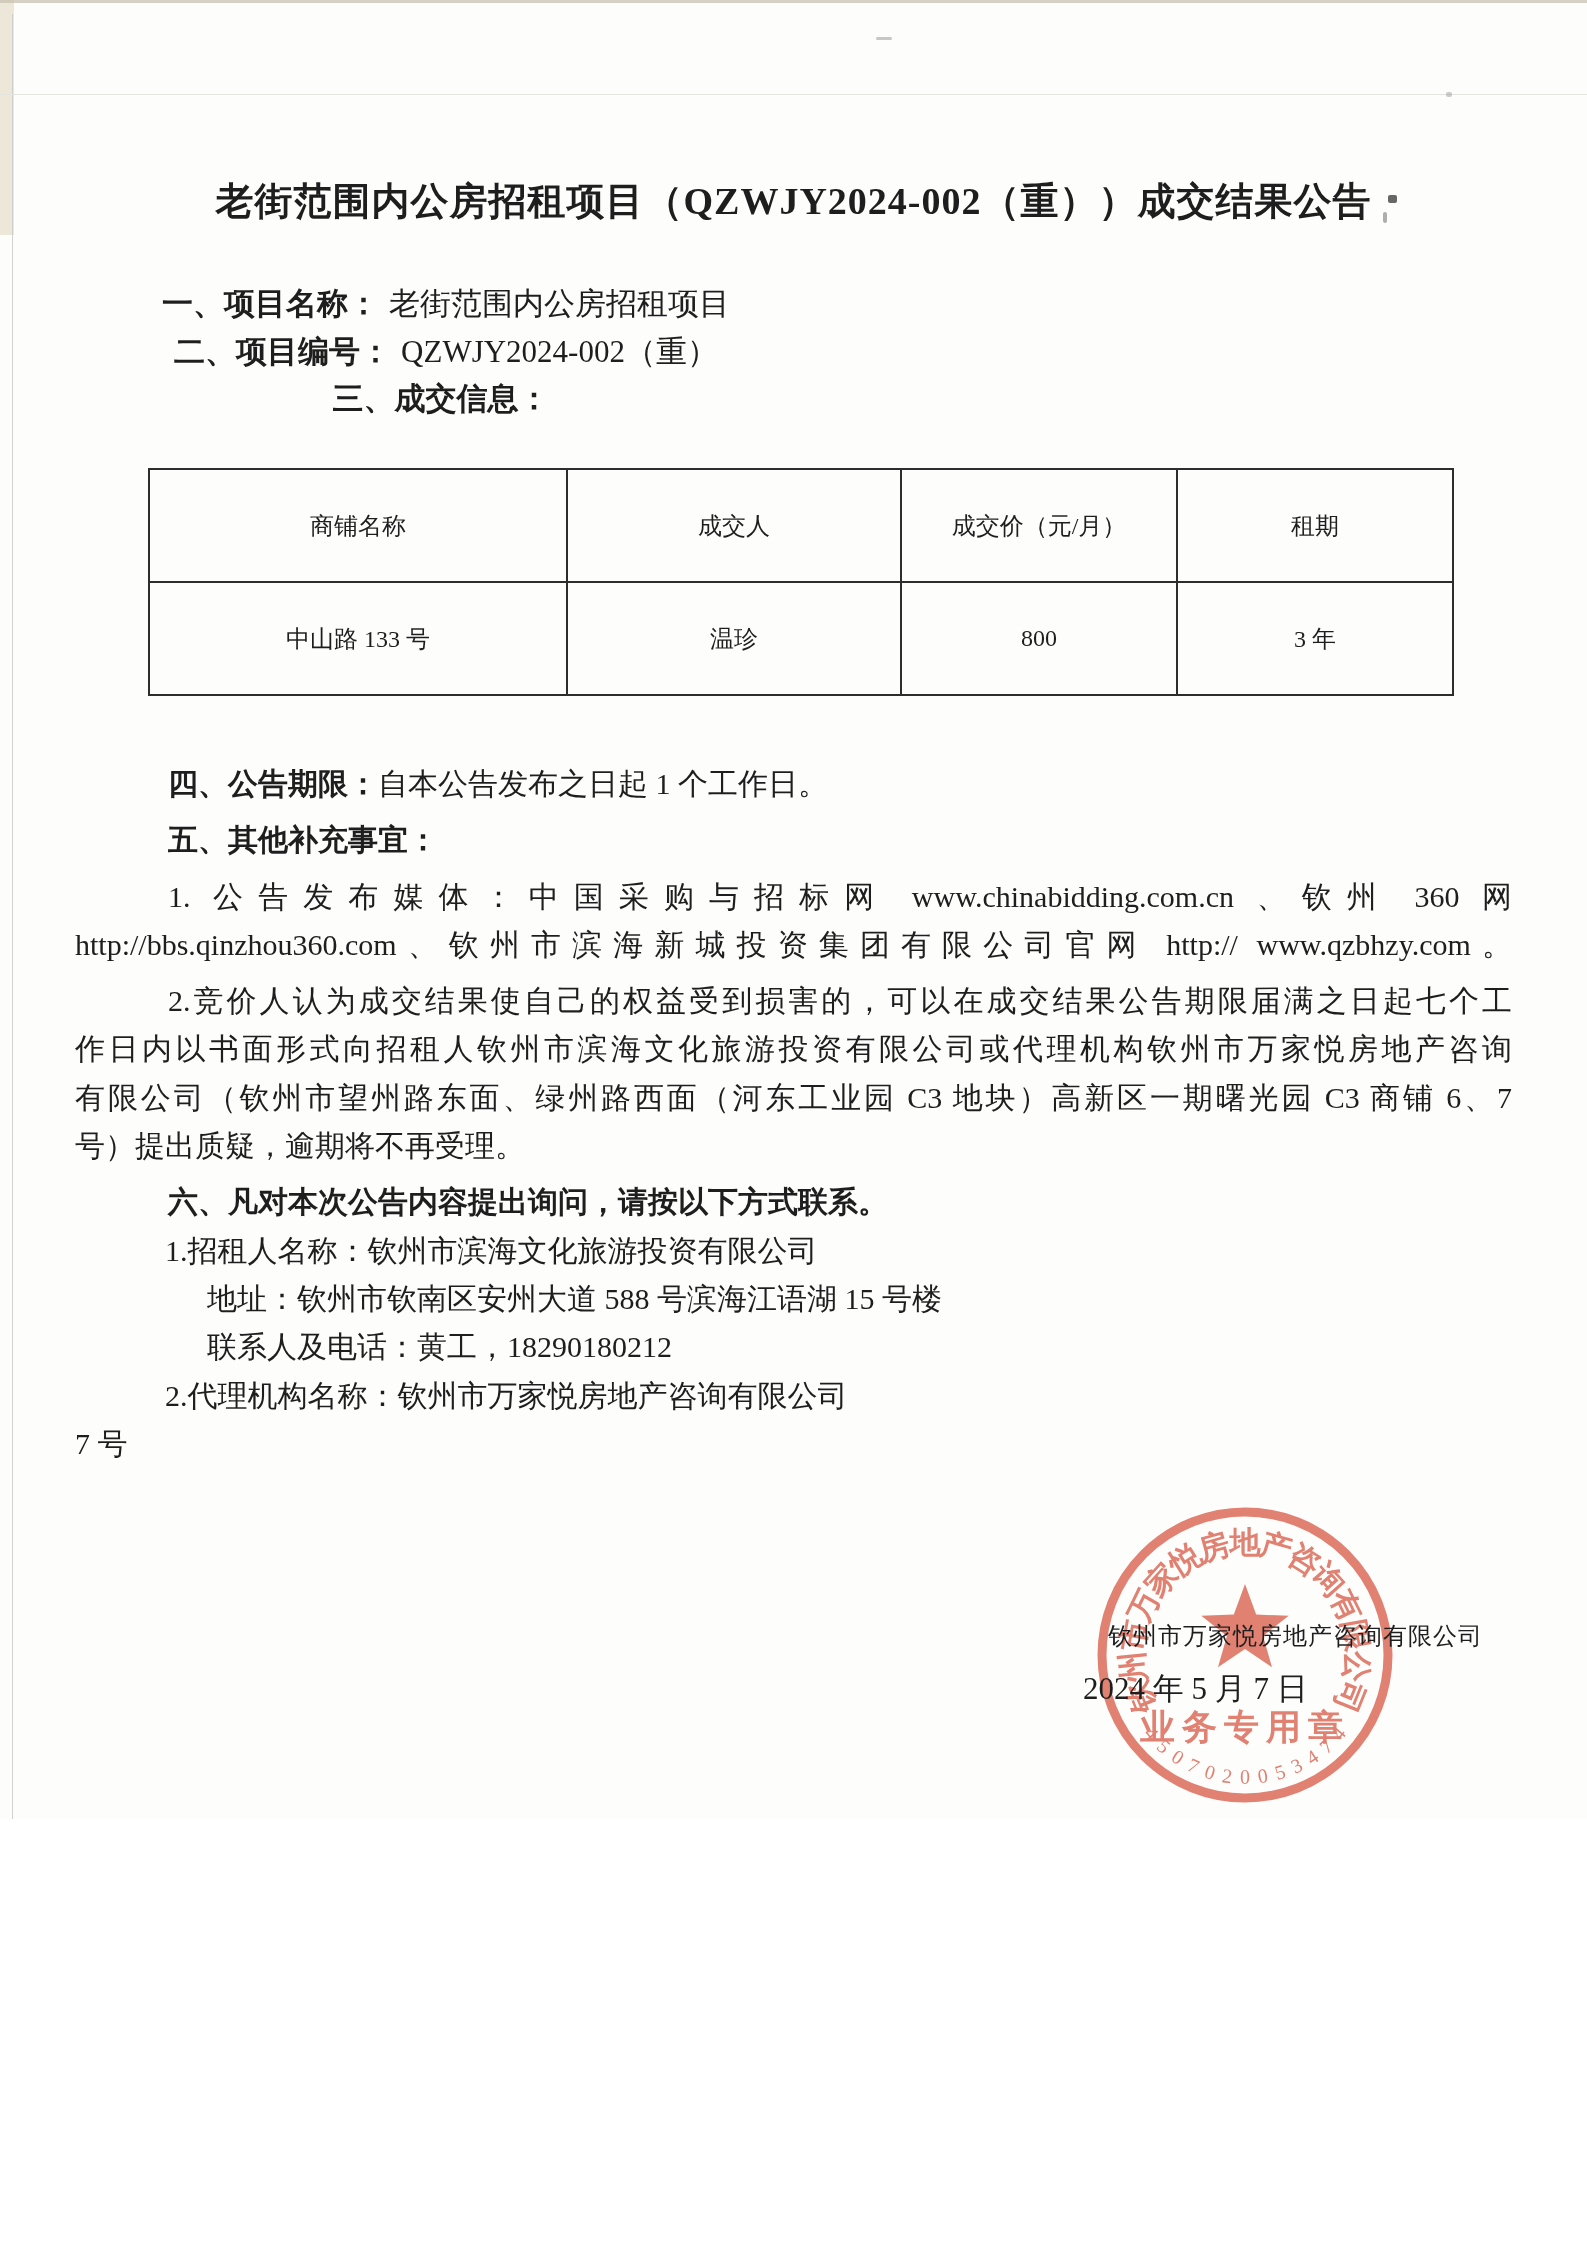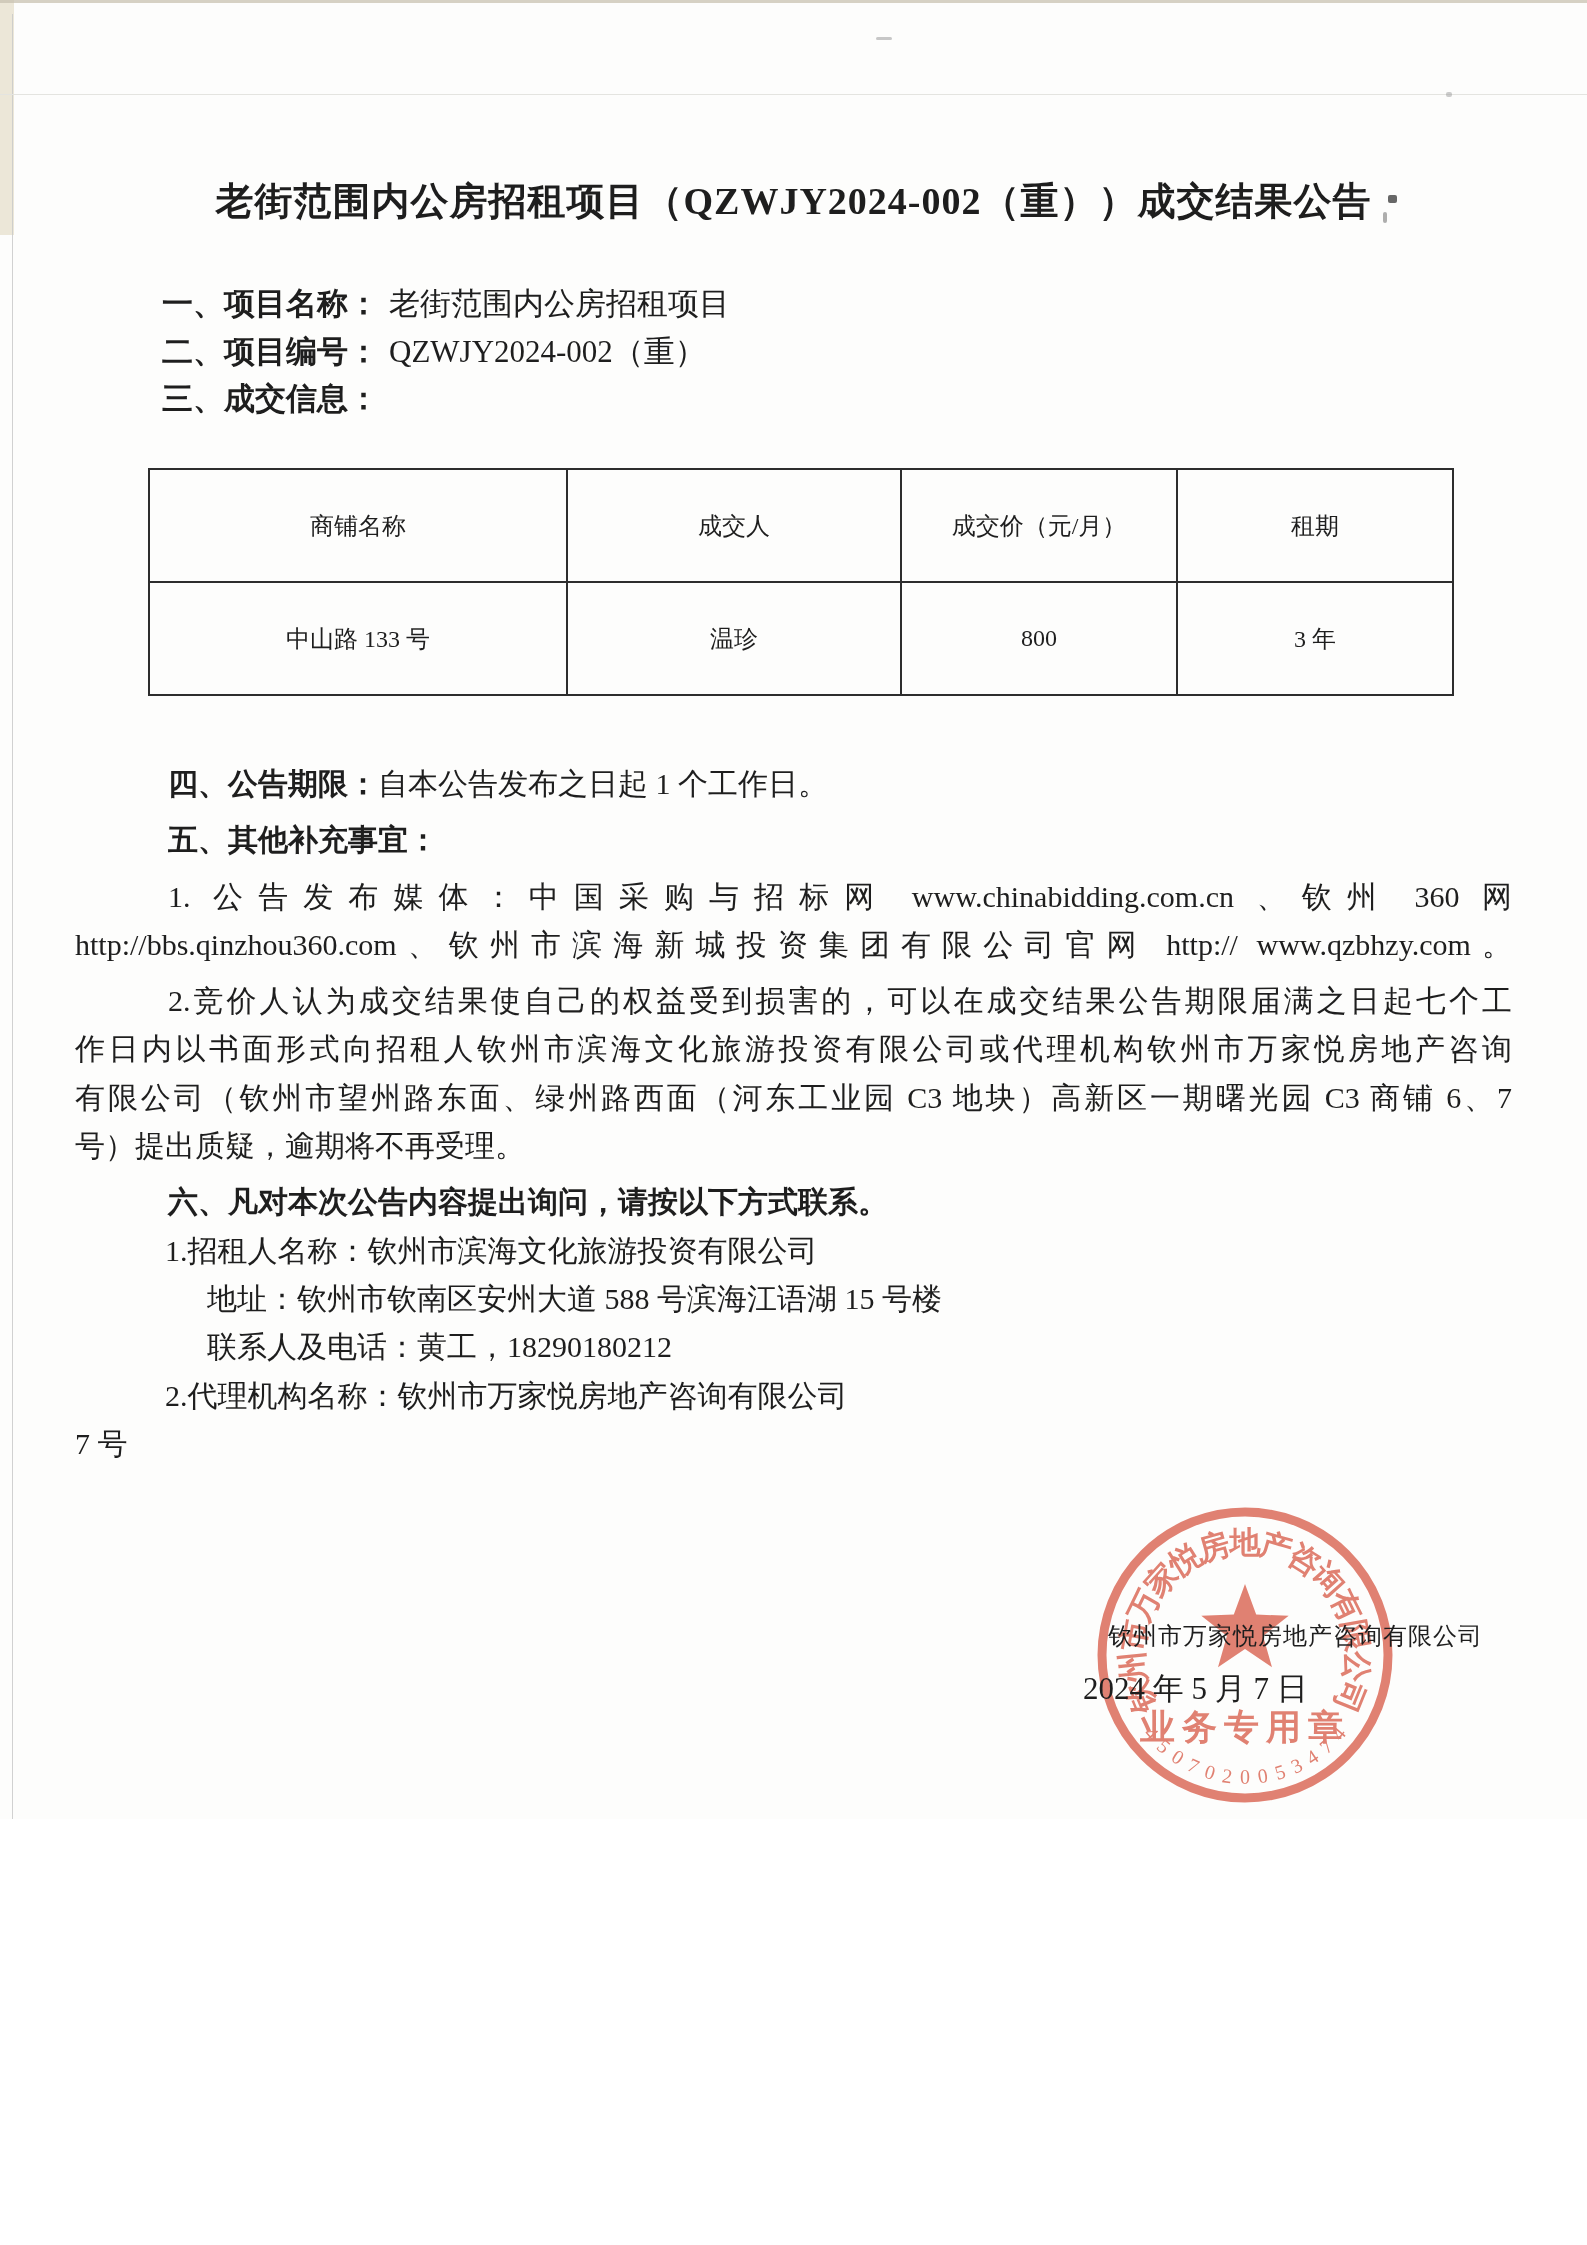--- a/index.html
+++ b/index.html
@@ -15,21 +15,21 @@
   .speck.s1{left:876px;top:37px;width:16px;height:3px;opacity:.55;}
   .speck.s2{left:1446px;top:92px;width:6px;height:5px;opacity:.5;}
   .speck.s3{left:1388px;top:195px;width:9px;height:8px;background:#4c4c4c;opacity:.85;}
   .speck.s4{left:1383px;top:212px;width:4px;height:11px;background:#8b8b8b;opacity:.7;}
   .speck.s5{left:188px;top:2200px;width:6px;height:4px;opacity:.4;}
 
   .title{position:absolute;left:0;top:176px;width:1587px;text-align:center;
          font-size:38px;font-weight:700;letter-spacing:1px;white-space:nowrap;}
 
   .meta{position:absolute;left:162px;top:280px;font-size:31px;line-height:47.6px;}
-  .meta .row{white-space:nowrap;}
+  .meta .row{white-space:nowrap;text-align:center;}
   .meta .lab{font-weight:700;margin-right:10px;}
 
   table.deal{position:absolute;left:148px;top:468px;border-collapse:collapse;table-layout:fixed;}
   table.deal th,table.deal td{border:2px solid #2d2d2d;text-align:center;vertical-align:middle;
         font-size:24px;font-weight:400;padding:0;height:111px;background:transparent;}
 
   .body-txt{position:absolute;left:75px;top:752px;width:1437px;font-size:30px;line-height:48.3px;}
   .bline{height:48.3px;overflow:hidden;}
   .bline .b{font-weight:700;}
   .ind-a{padding-left:93px;margin-top:8px;}

